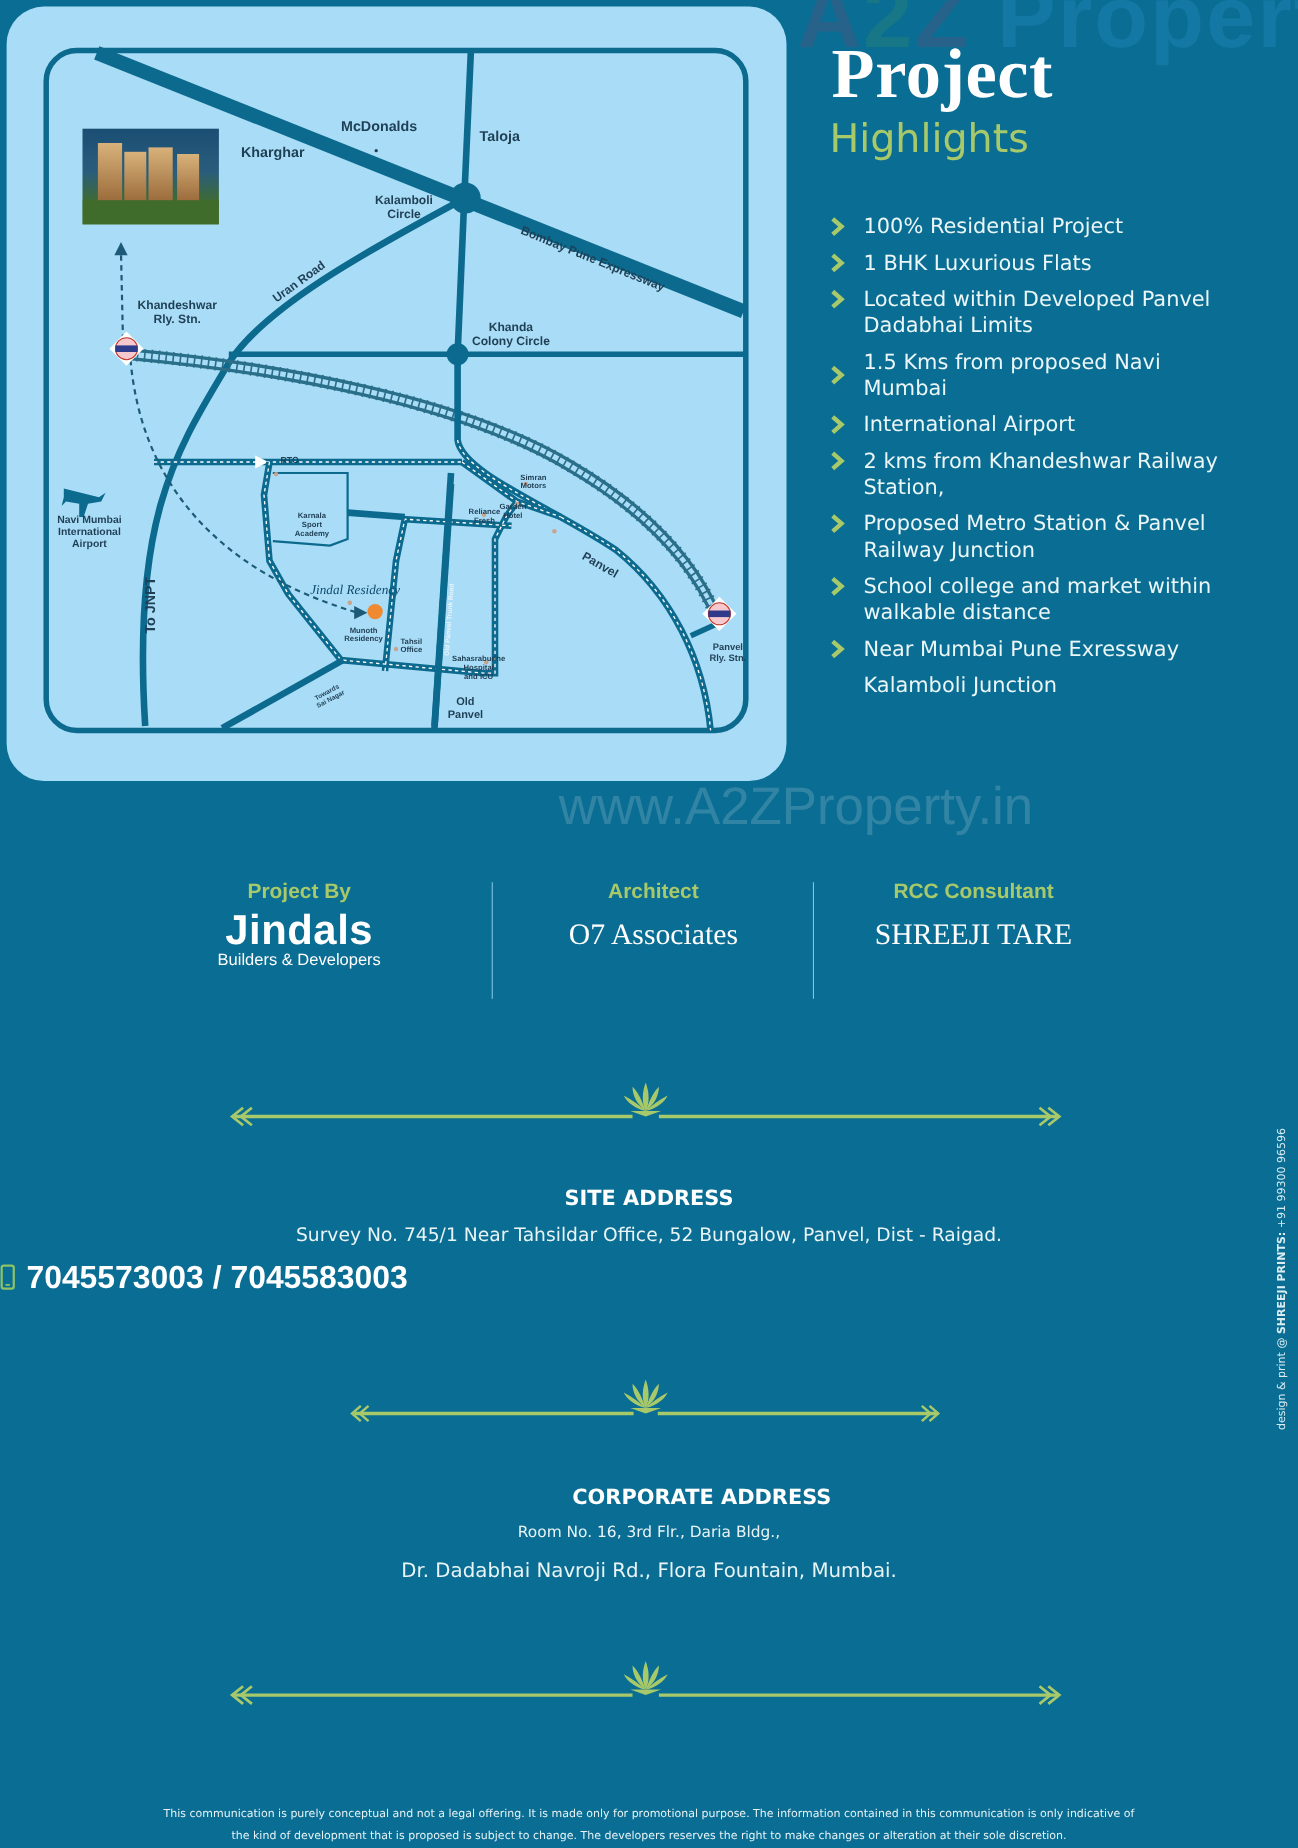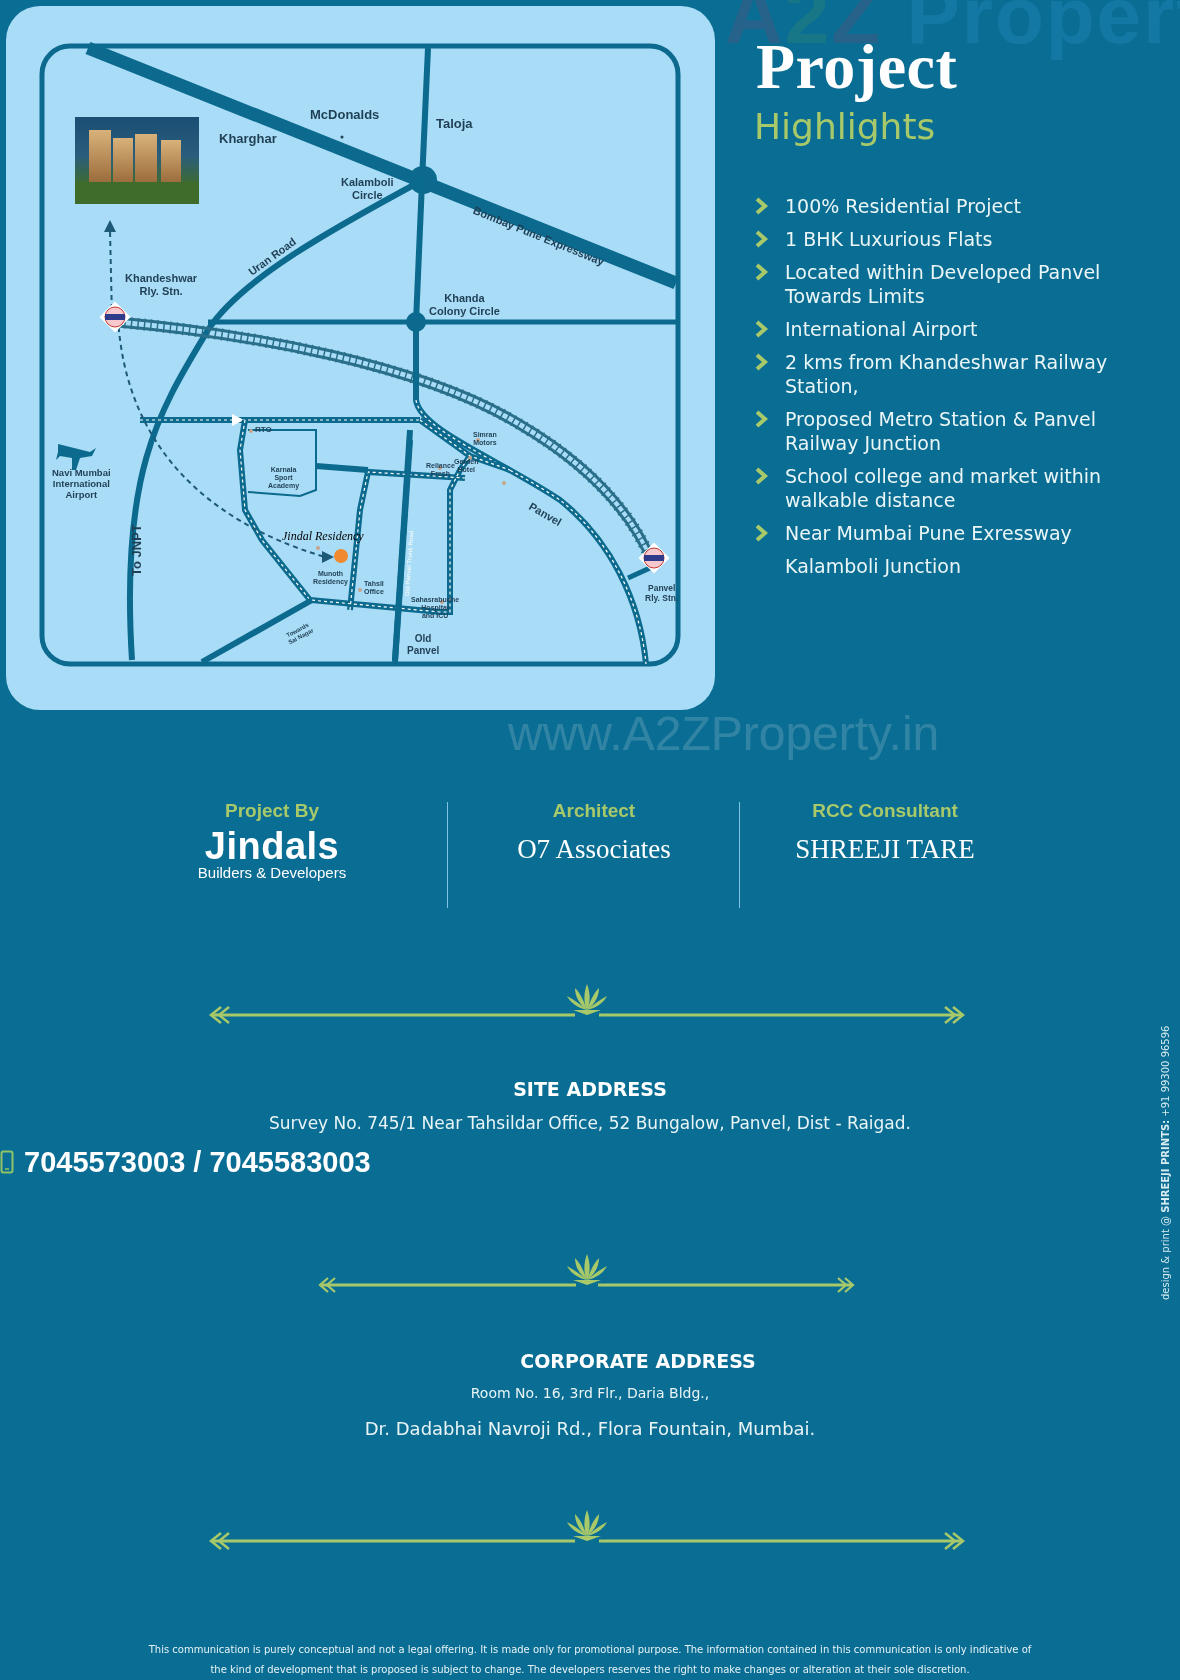--- a/index.html
+++ b/index.html
@@ -34,21 +34,21 @@
   .lbl-md { font-size:11px; }
   .lbl-sm { font-size:7px; font-weight:bold; }
   .building {
     position:absolute; left:69px; top:111px; width:124px; height:87px;
     background:linear-gradient(180deg,#1a4e73 0%,#2a5d7c 45%,#3d6a35 75%,#4c7a2e 100%);
     overflow:hidden;
   }
   .building .blk { position:absolute; bottom:20px; background:linear-gradient(180deg,#d8b27a,#9a6a3a); }
   .building .lawn { position:absolute; left:0; bottom:0; width:100%; height:22px; background:#3f6b2b; }
   .jindal-res {
-    position:absolute; left:276px; top:523px; color:#000000; font-family:"Liberation Serif", serif;
+    position:absolute; left:276px; top:523px; color:#0c4a6e; font-family:"Liberation Serif", serif;
     font-style:italic; font-size:12px; white-space:nowrap;
   }
 
   
   .title-project {
     position:absolute; left:756px; top:30px; font-family:"Liberation Serif", serif;
     font-weight:bold; font-size:64px; color:#ffffff; letter-spacing:0.5px;
   }
   .title-highlights {
     position:absolute; left:754px; top:106px; font-family:"DejaVu Sans", sans-serif;
@@ -205,21 +205,21 @@
   <div class="map-label lbl-md" style="left:423px;top:286px;">
     <div>Khanda</div>
     <div>Colony Circle</div>
   </div>
   <div class="map-label" style="left:46px;top:462px;font-size:9.5px;">
     <div>Navi Mumbai</div>
     <div>International</div>
     <div>Airport</div>
   </div>
   <div class="map-label lbl-lg" style="left:124px;top:570px;transform:rotate(-90deg);transform-origin:0 0;">To JNPT</div>
-  <div class="map-label" style="left:249px;top:419px;font-size:8px;">RTO</div>
+  <div class="map-label" style="left:249px;top:408px;font-size:8px;">RTO</div>
   <div class="map-label lbl-sm" style="left:262px;top:460px;">
     <div>Karnala</div>
     <div>Sport</div>
     <div>Academy</div>
   </div>
   <div class="jindal-res">Jindal Residency</div>
   <div class="map-label lbl-sm" style="left:307px;top:564px;">
     <div>Munoth</div>
     <div>Residency</div>
   </div>
@@ -274,21 +274,28 @@
     <svg class="chev" viewBox="0 0 16 20">
         <path d="M3 3 L11 10 L3 17" stroke="#a8c96a" stroke-width="4" fill="none"></path>
       </svg>
     <div>1 BHK Luxurious Flats</div>
   </div>
   <div class="hl-item" style="margin-bottom:9px;">
     <svg class="chev" viewBox="0 0 16 20" style="top:12px;">
         <path d="M3 3 L11 10 L3 17" stroke="#a8c96a" stroke-width="4" fill="none"></path>
       </svg>
     <div>Located within Developed Panvel</div>
-    <div>Towards Limits</div>
+    <div>Dadabhai Limits</div>
+  </div>
+  <div class="hl-item" style="margin-bottom:9px;">
+    <svg class="chev" viewBox="0 0 16 20">
+        <path d="M3 3 L11 10 L3 17" stroke="#a8c96a" stroke-width="4" fill="none"></path>
+      </svg>
+    <div>1.5 Kms from proposed Navi</div>
+    <div>Mumbai</div>
   </div>
   <div class="hl-item" style="margin-bottom:9px;">
     <svg class="chev" viewBox="0 0 16 20">
         <path d="M3 3 L11 10 L3 17" stroke="#a8c96a" stroke-width="4" fill="none"></path>
       </svg>
     <div>International Airport</div>
   </div>
   <div class="hl-item" style="margin-bottom:9px;">
     <svg class="chev" viewBox="0 0 16 20" style="top:12px;">
         <path d="M3 3 L11 10 L3 17" stroke="#a8c96a" stroke-width="4" fill="none"></path>

